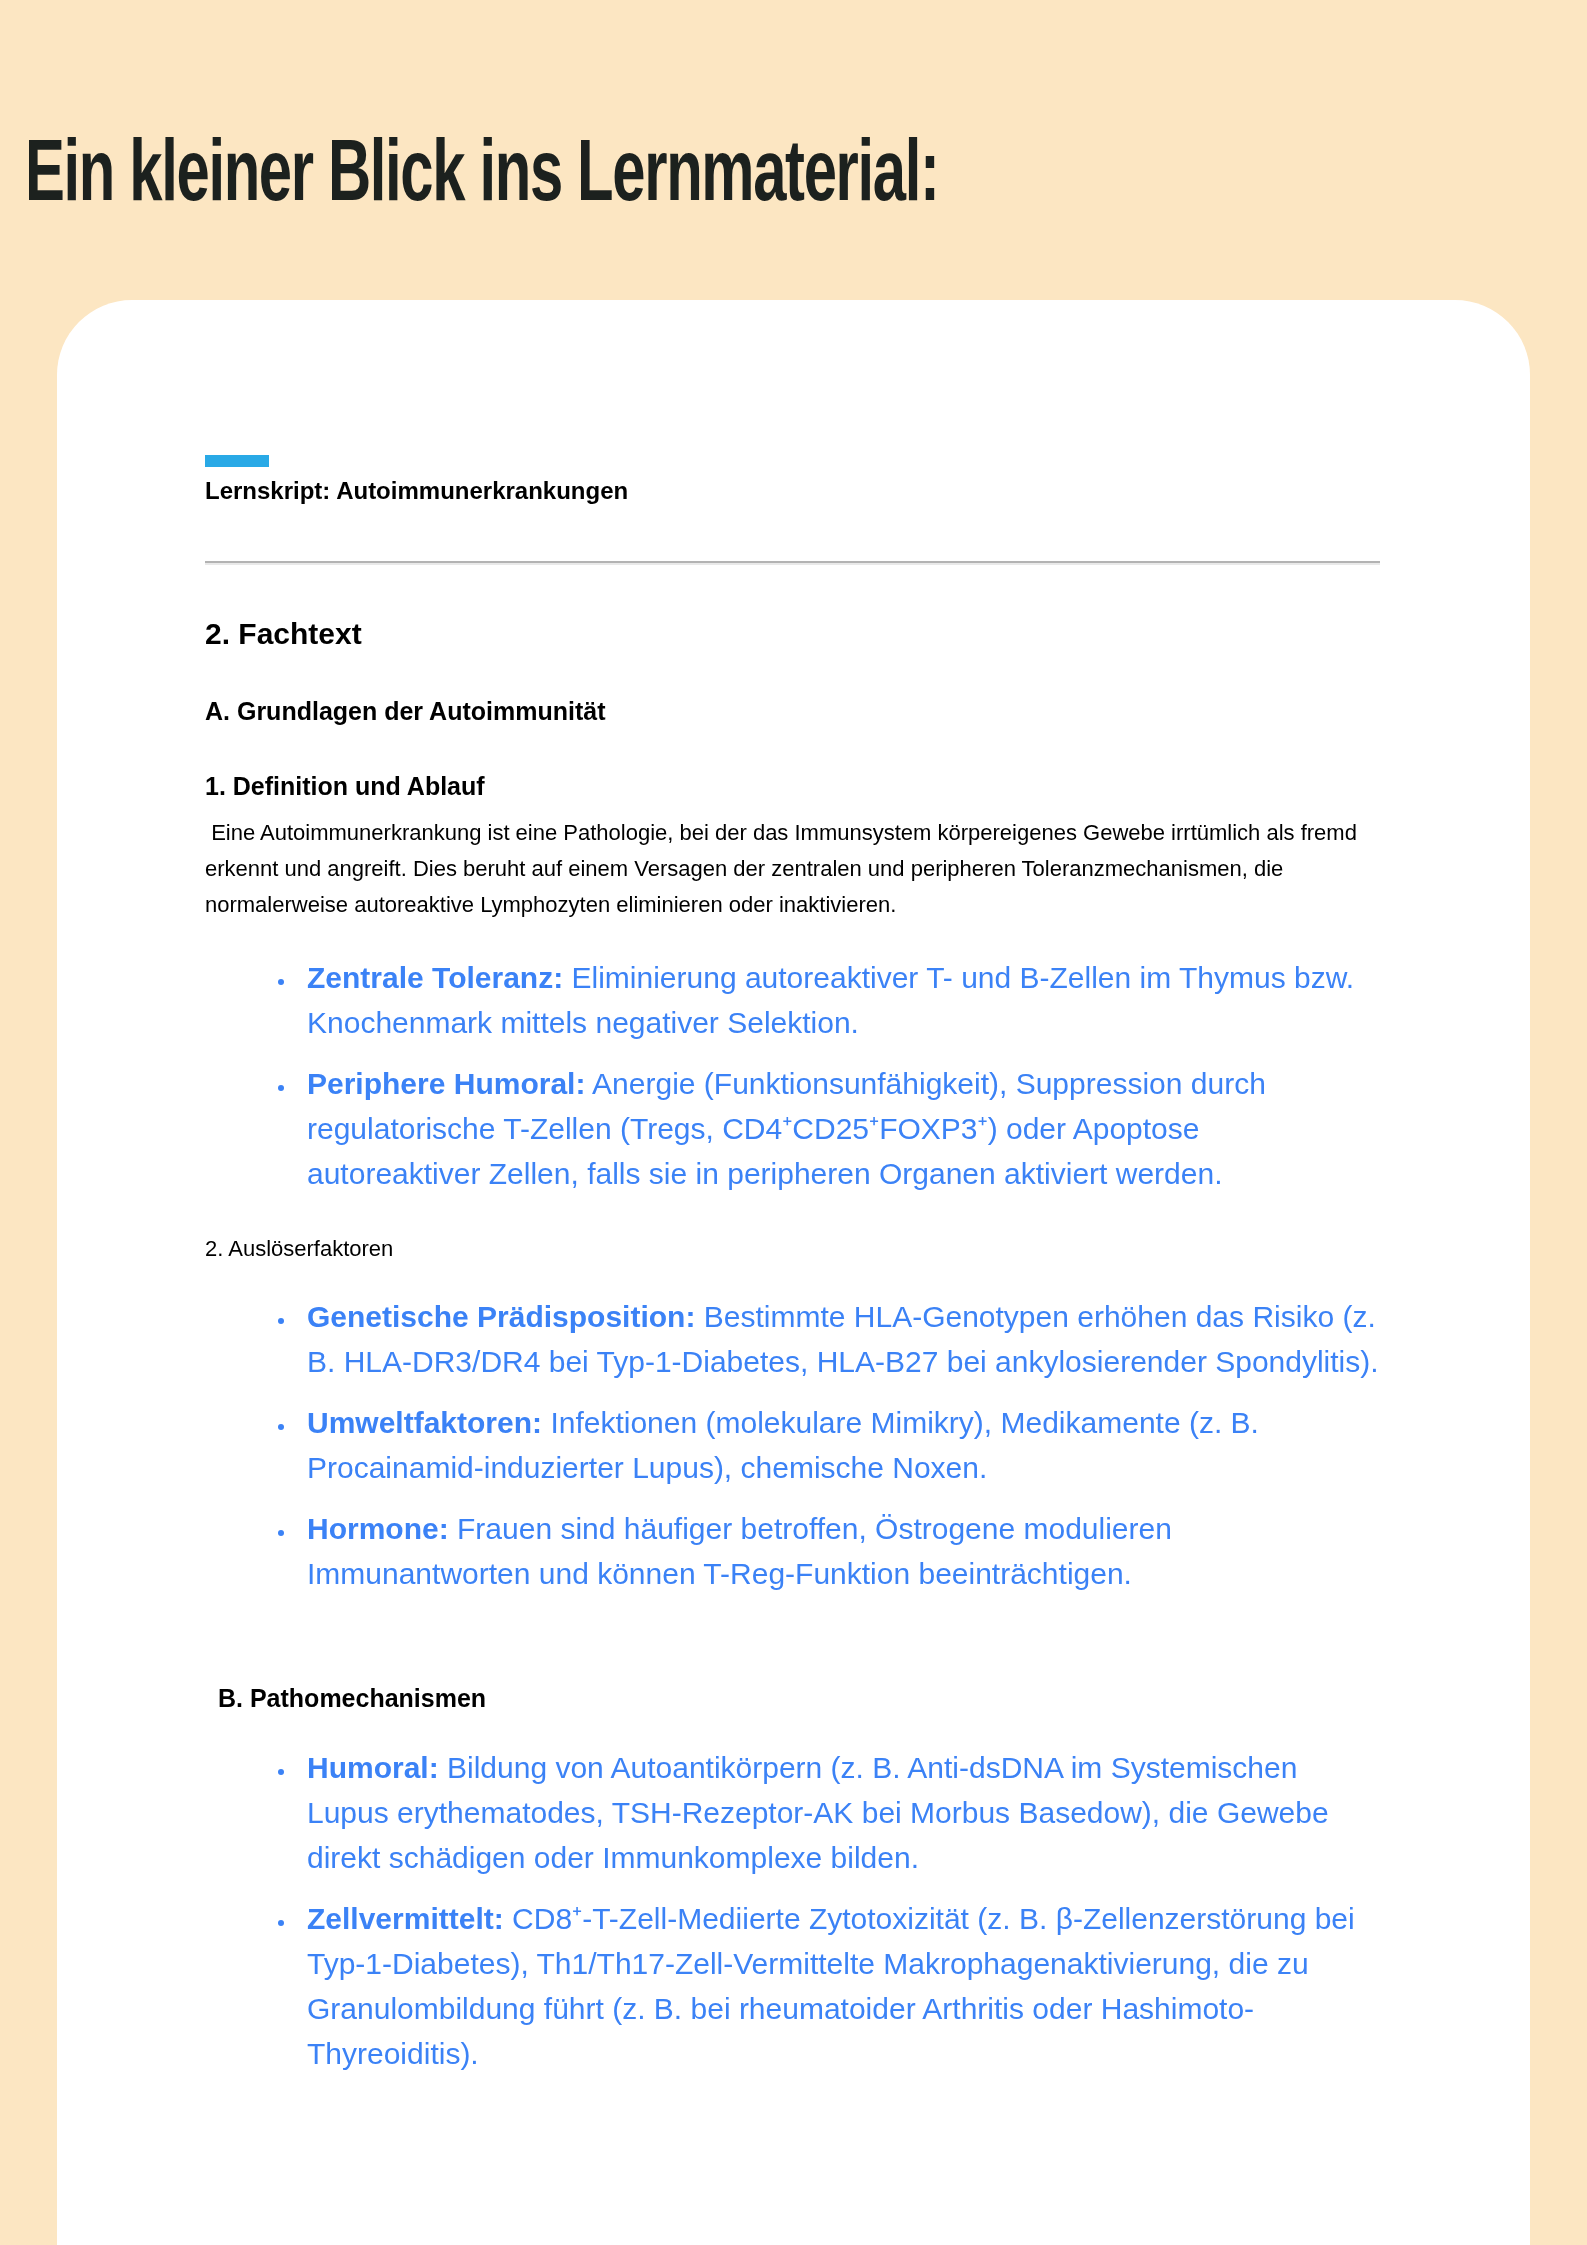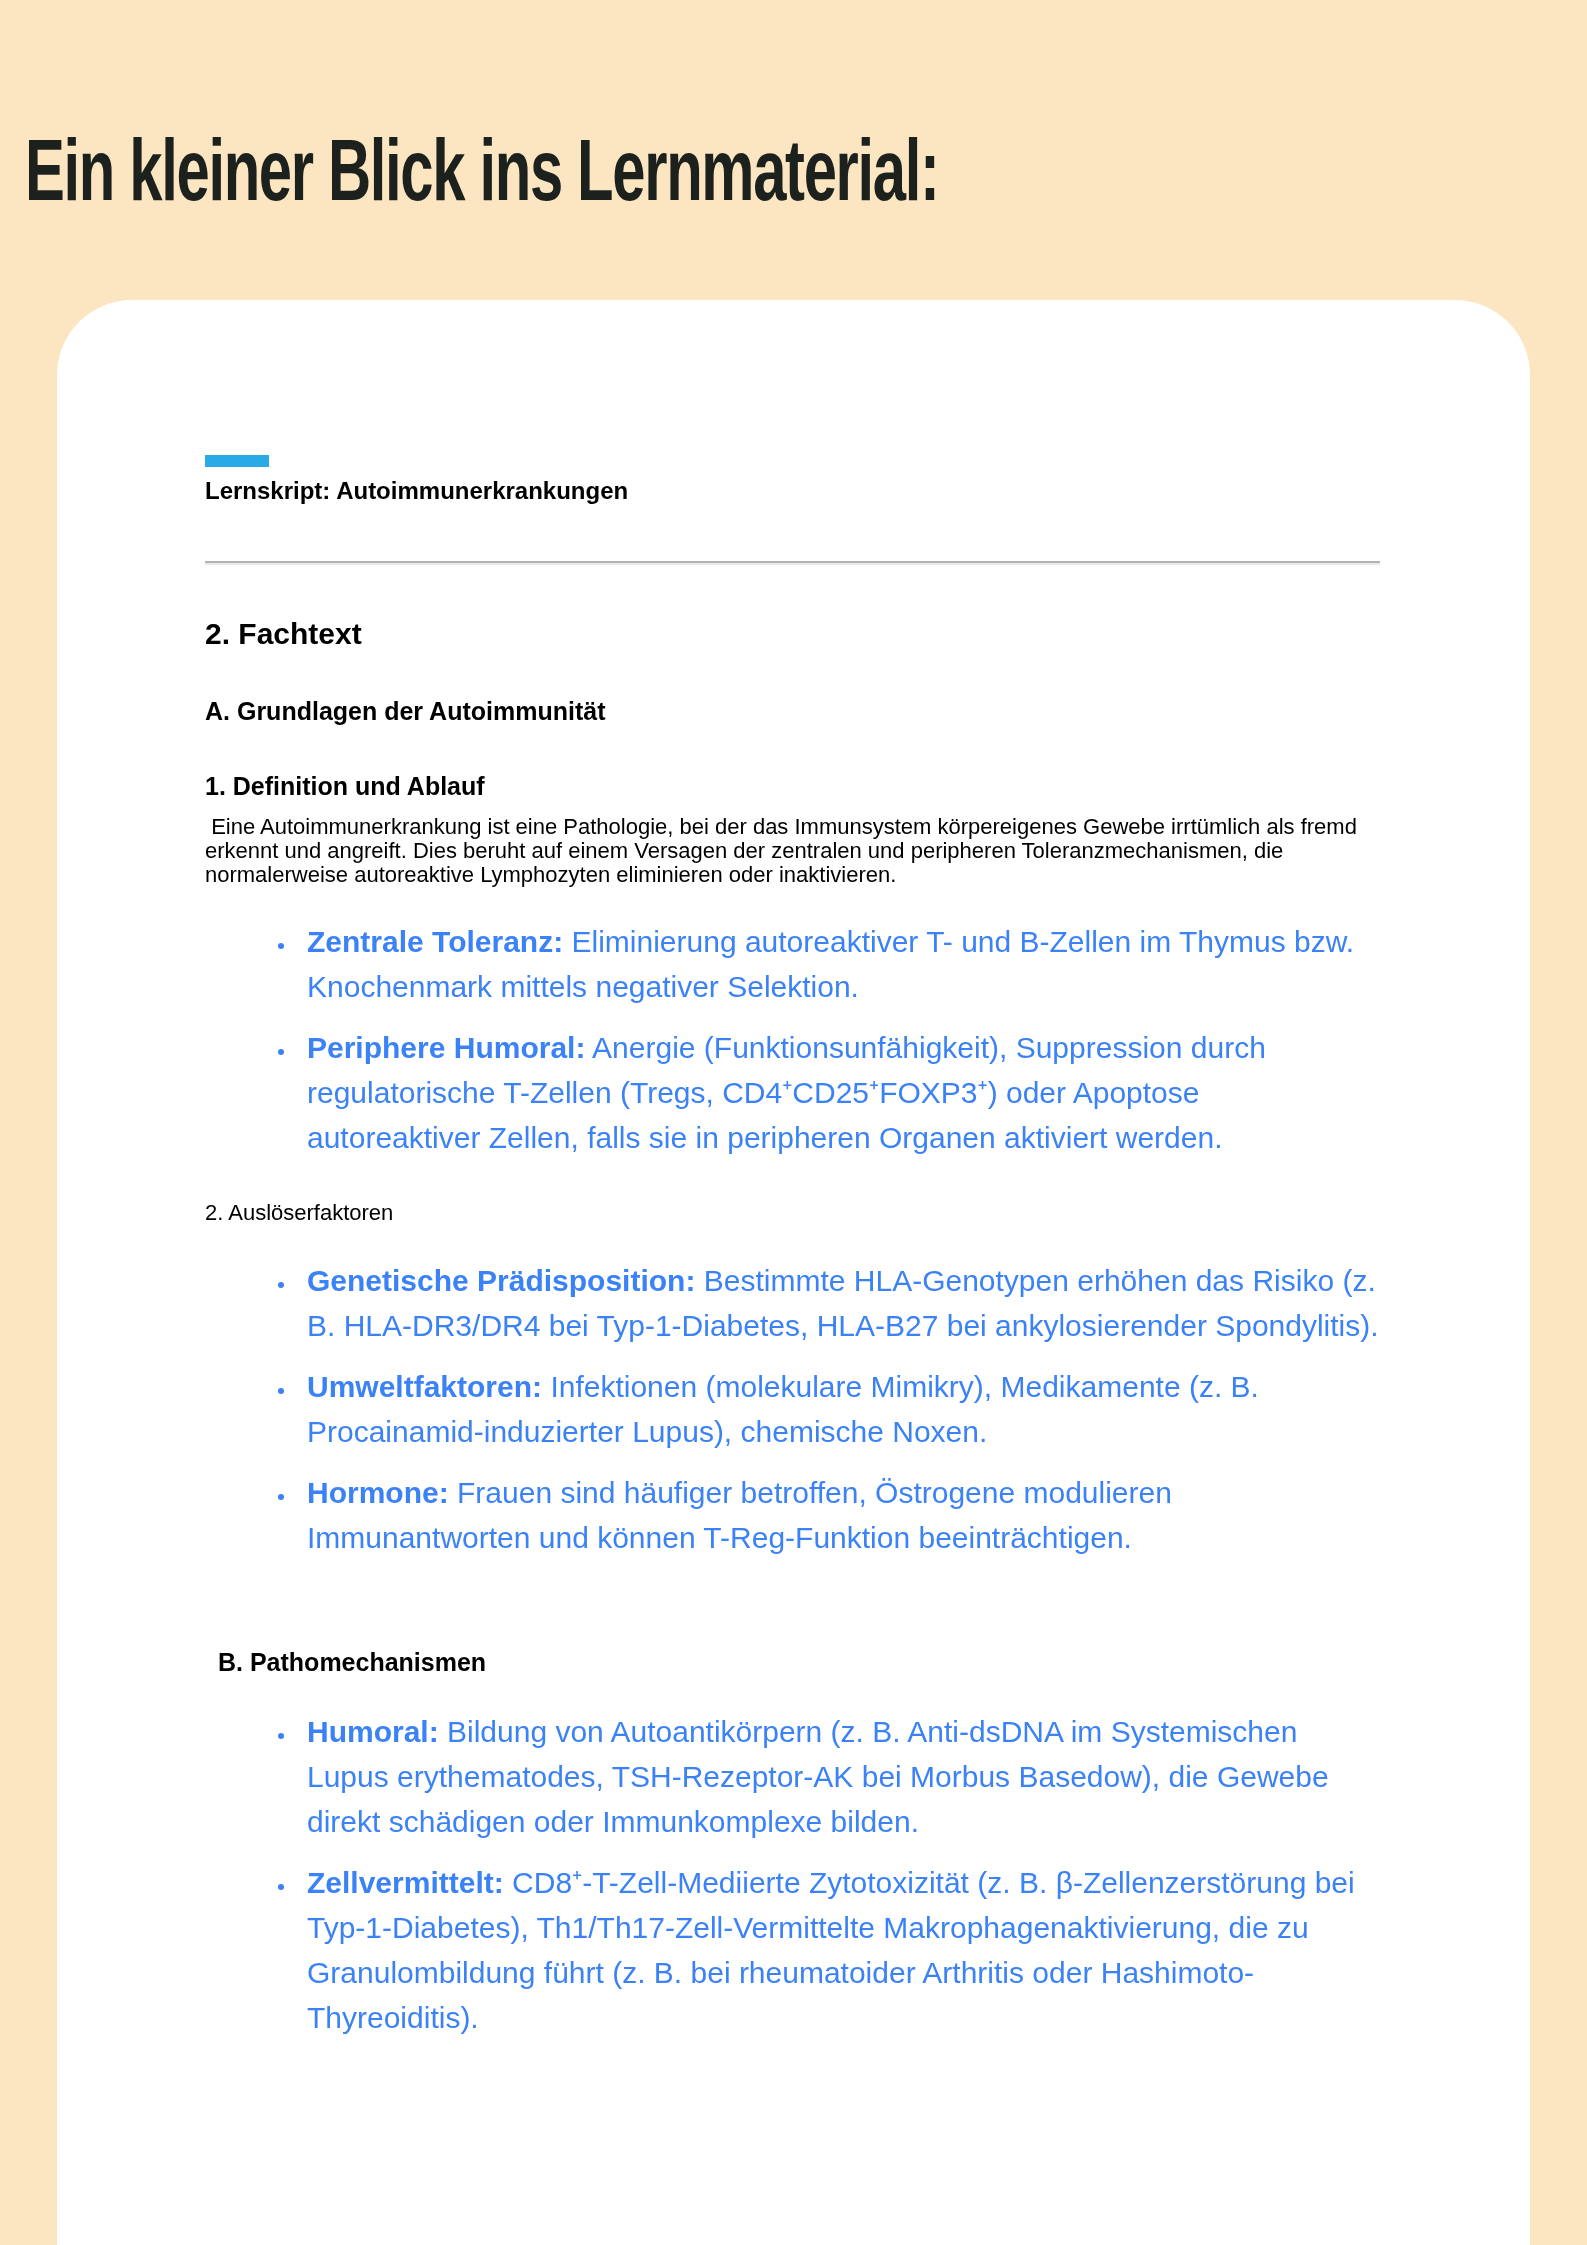--- a/index.html
+++ b/index.html
@@ -84,21 +84,21 @@
   .h-minor {
     margin: 40px 0 0 0;
     font-size: 22px;
     font-weight: normal;
     color: #000000;
   }
 
   .intro {
     margin: 14px 0 0 0;
     font-size: 22px;
-    line-height: 24px;
+    line-height: 36px;
     white-space: pre-wrap;
     color: #000000;
   }
 
   ul.bullets {
     margin: 32px 0 0 0;
     padding-left: 92px;
   }
 
   ul.bullets li {

